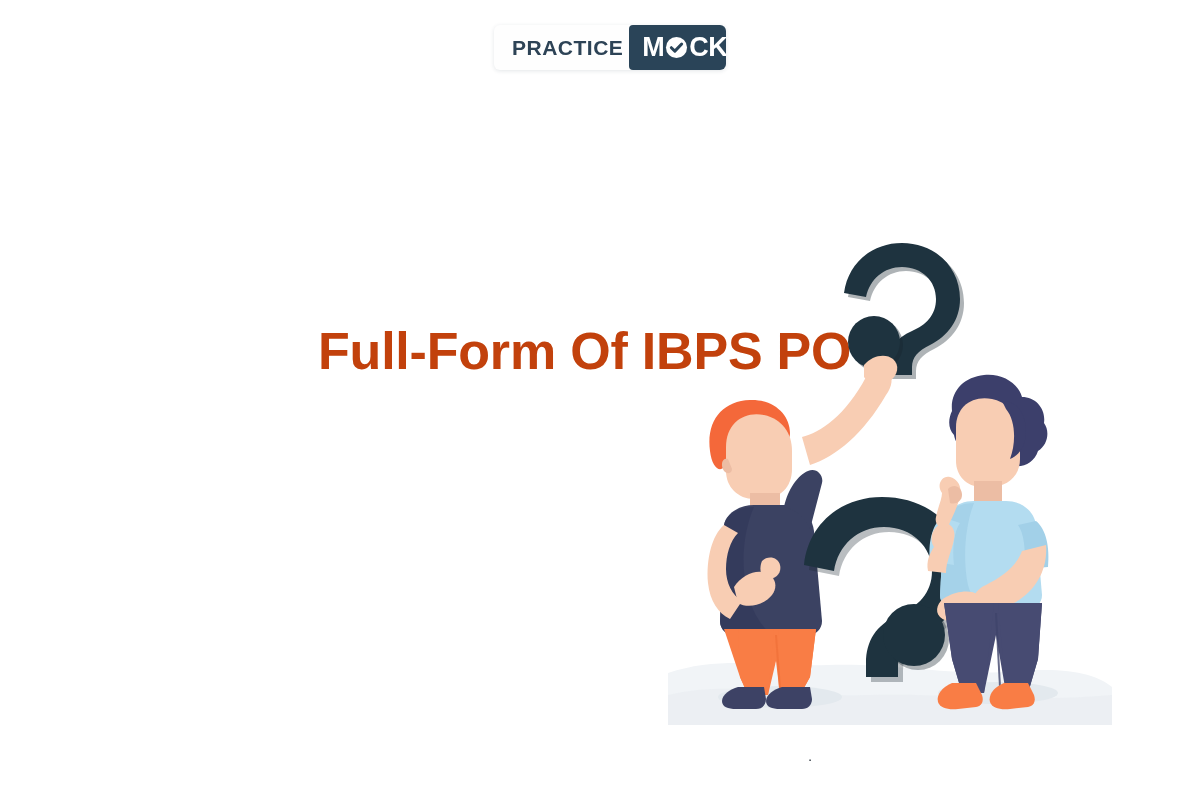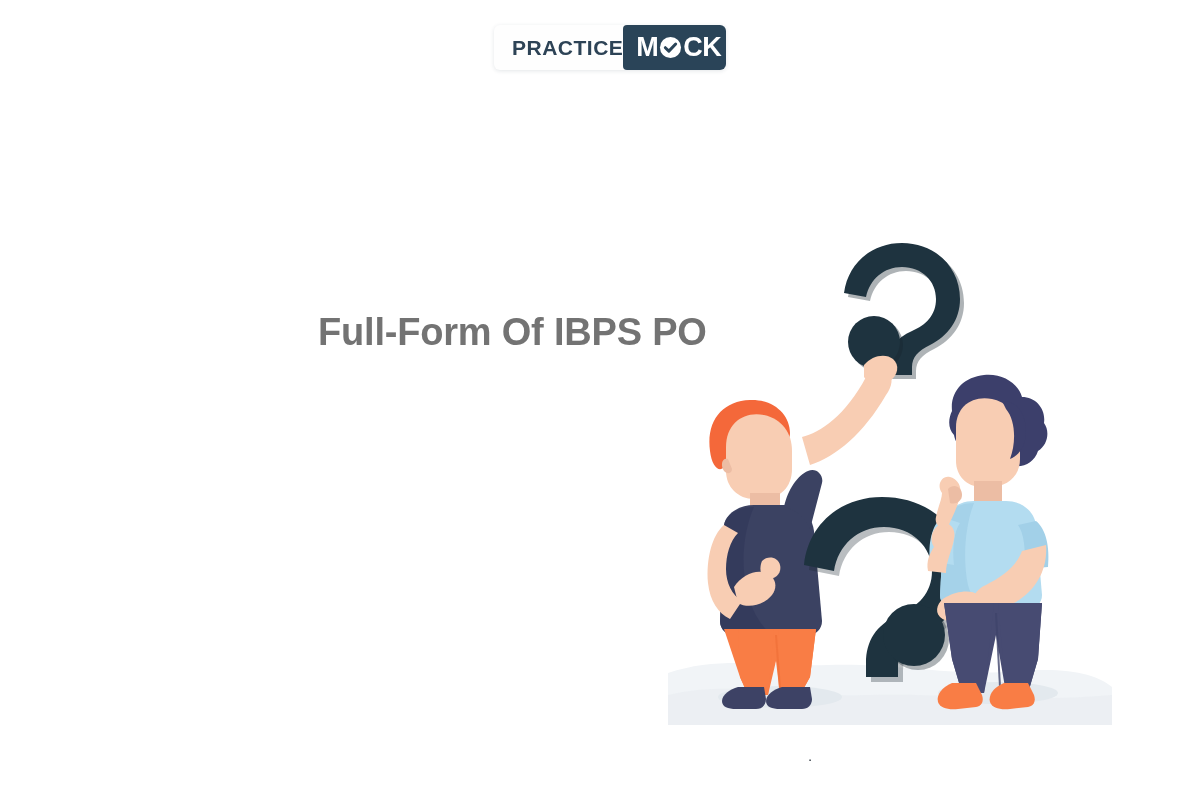--- a/index.html
+++ b/index.html
@@ -27,21 +27,21 @@
     background: #fefefe;
     border-radius: 6px;
     box-shadow: 0 1px 4px rgba(40,60,80,0.13);
     overflow: hidden;
   }
   #brand-logo .word-practice {
     flex: 0 0 auto;
     display: flex;
     align-items: center;
     justify-content: center;
-    padding: 0 0 0 18px;
+    padding: 0 6px 0 18px;
     color: #2e4player;
   }
   .practice-text {
     color: #2d4356;
     font-family: "Liberation Sans", sans-serif;
     font-weight: 700;
     font-size: 21px;
     letter-spacing: 0.5px;
   }
   #brand-logo .word-mock {
@@ -71,22 +71,22 @@
     vertical-align: middle;
   }
 
   
   #page-title {
     position: absolute;
     left: 318px;
     top: 286px;
     font-family: "Liberation Sans", sans-serif;
     font-weight: 700;
-    font-size: 38px;
-    color: #737373;
+    font-size: 52px;
+    color: #c2410c;
     letter-spacing: -0.2px;
     white-space: nowrap;
   }
 
   
   #hero-illustration {
     position: absolute;
     left: 650px;
     top: 225px;
     width: 470px;

